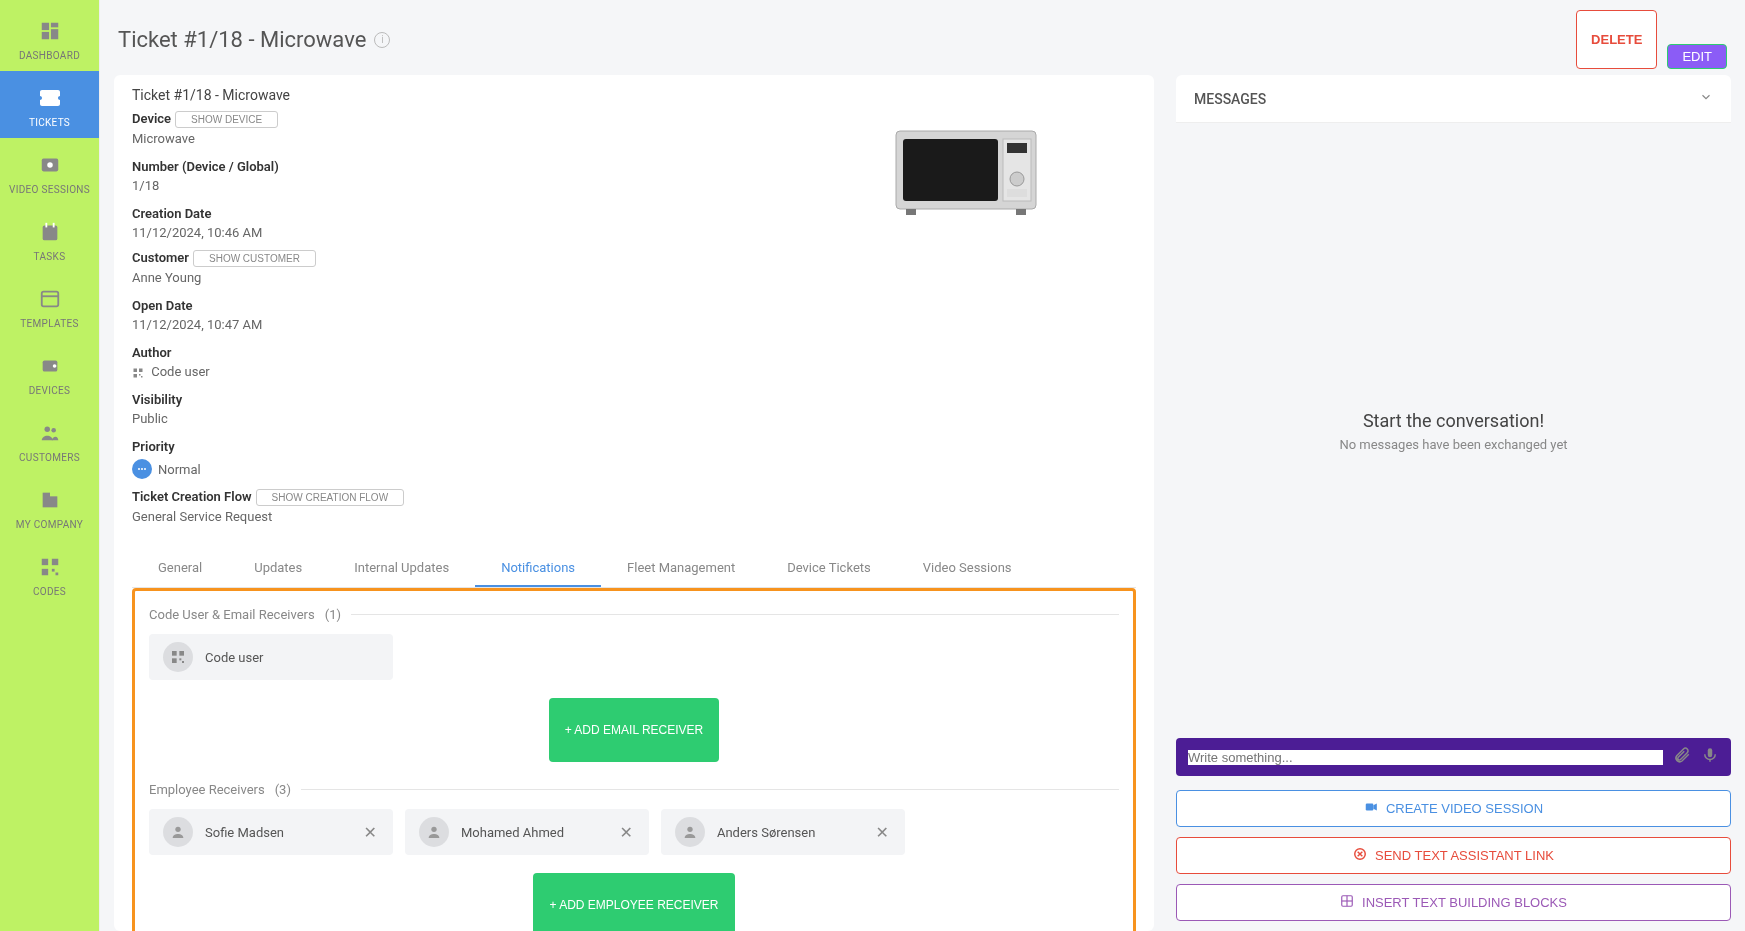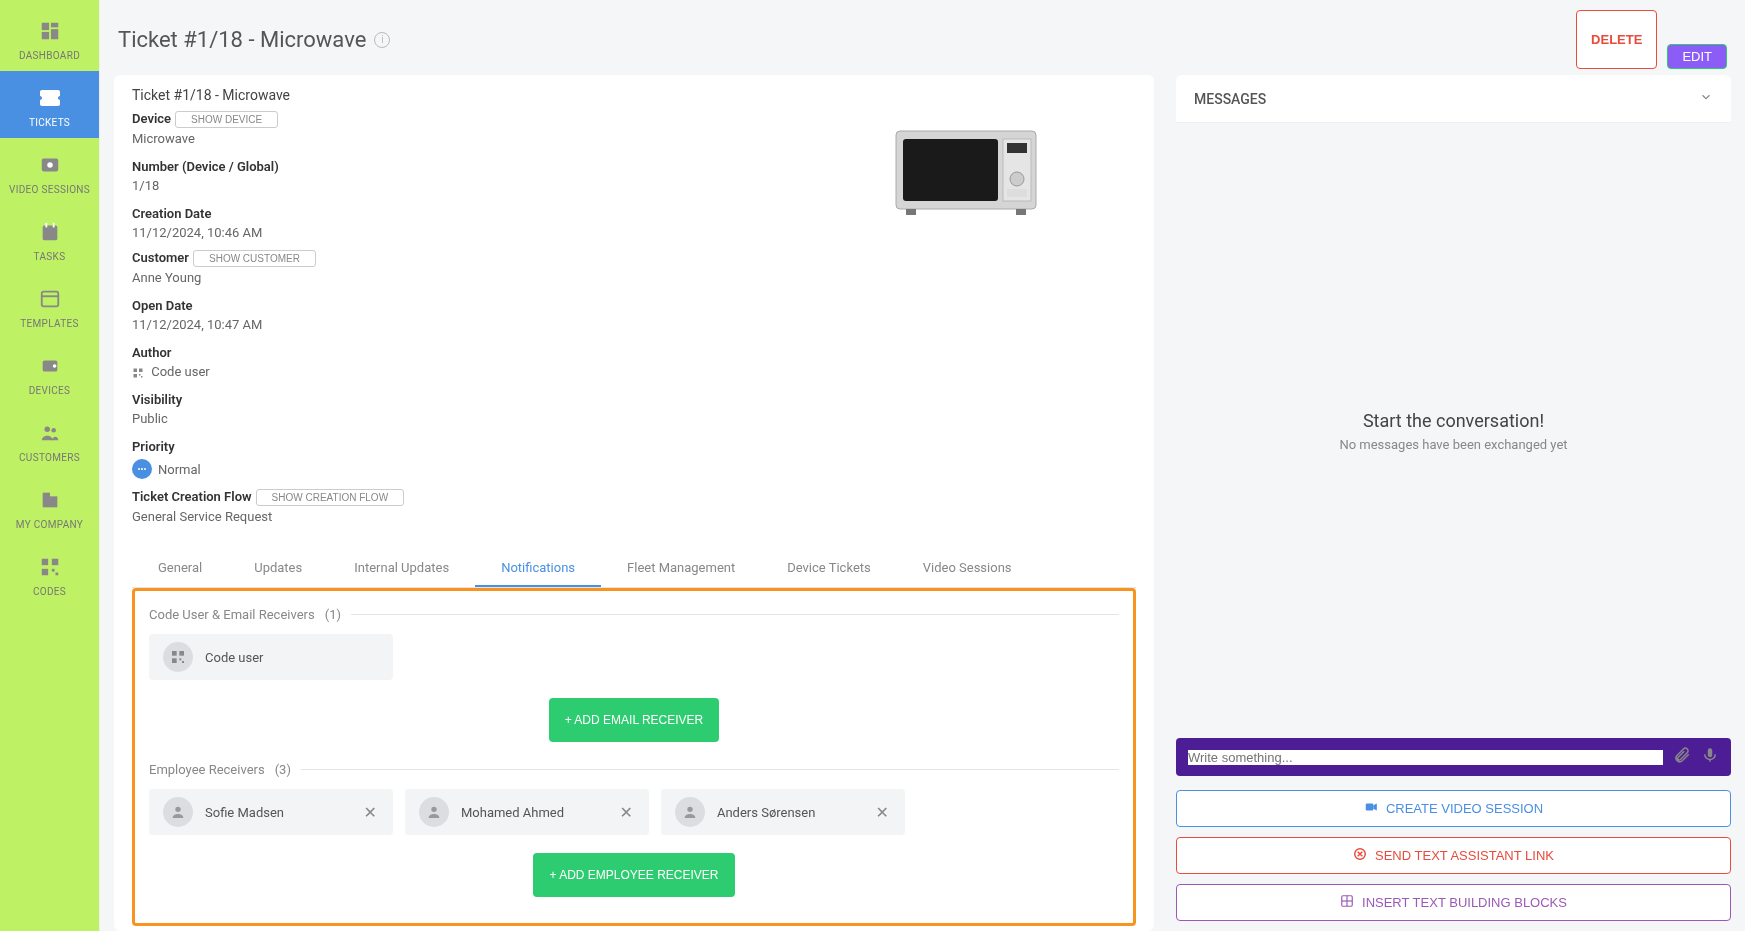--- a/index.html
+++ b/index.html
@@ -46,21 +46,21 @@
 
 
 .notif-panel { border: 3px solid #f7931e; border-radius: 4px; padding: 16px 14px 26px; margin-top: 0; }
 .section-header { display: flex; align-items: center; gap: 10px; font-size: 13px; color: #888; margin-bottom: 12px; }
 .section-header .line { flex: 1; height: 1px; background: #e5e5e5; }
 .receiver-chip { display: inline-flex; align-items: center; background: #f3f4f6; border-radius: 4px; padding: 8px 14px; gap: 12px; width: 244px; justify-content: flex-start; margin-right: 8px; margin-bottom: 8px; }
 .receiver-chip .avatar { width: 30px; height: 30px; border-radius: 50%; background: #dcdde0; display: flex; align-items: center; justify-content: center; }
 .receiver-chip .name { font-size: 13px; color: #555; flex: 1; }
 .receiver-chip .x { color: #888; cursor: pointer; font-size: 16px; padding: 0 2px; }
 .add-btn-row { text-align: center; margin-top: 10px; margin-bottom: 20px; }
-.add-btn { background: #2ecc71; color: #fff; border: none; padding: 15px 16px; border-radius: 4px; font-size: 12px; font-weight: 500; cursor: pointer; }
+.add-btn { background: #2ecc71; color: #fff; border: none; padding: 25px 16px; border-radius: 4px; font-size: 12px; font-weight: 500; cursor: pointer; }
 
 
 .messages-panel { flex: 1; margin-left: 22px; margin-right: 14px; display: flex; flex-direction: column; }
 .msg-header { background: #fff; padding: 14px 18px; border-radius: 6px 6px 0 0; display: flex; justify-content: space-between; align-items: center; border-bottom: 1px solid #eee; }
 .msg-title { font-size: 14px; color: #555; font-weight: 500; }
 .msg-body { flex: 1; display: flex; flex-direction: column; align-items: center; justify-content: center; color: #666; }
 .msg-body h3 { font-size: 18px; font-weight: 400; color: #444; margin-bottom: 6px; }
 .msg-body p { font-size: 13px; color: #888; }
 .msg-input-row { background: #4c1d95; border-radius: 4px; padding: 8px 12px; display: flex; align-items: center; gap: 10px; margin-bottom: 14px; }
 .msg-input { flex: 1; border: none; outline: none; font-size: 13px; color: #666; }

